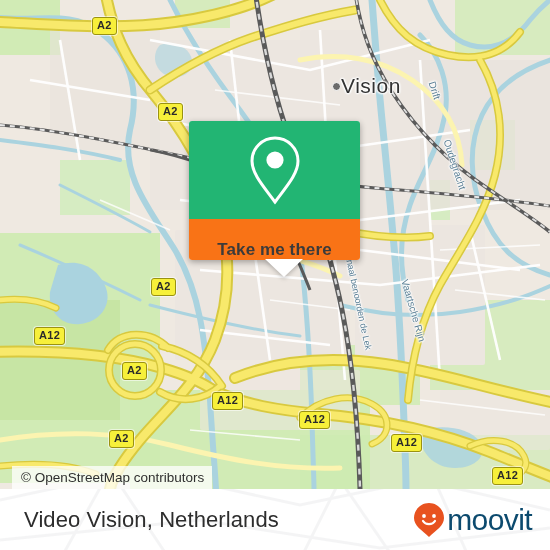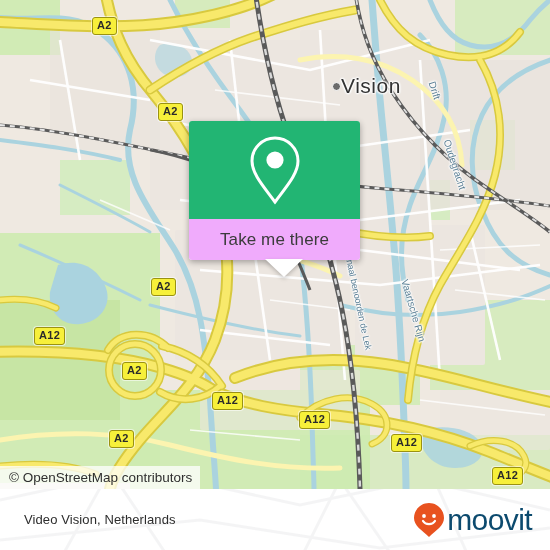--- a/index.html
+++ b/index.html
@@ -56,56 +56,56 @@
     position:absolute;left:189px;top:121px;width:171px;
     background:#fff;border-radius:3px;
     box-shadow:0 2px 6px rgba(0,0,0,.33);
     overflow:visible;
   }
   #card-top{
     height:98px;background:#22b573;border-radius:3px 3px 0 0;
     display:flex;align-items:center;justify-content:center;
   }
   #card-foot{
-    height:41px;background:#f0abfc;border-radius:0 0 3px 3px;
-    display:flex;align-items:center;justify-content:center;
+    height:41px;background:#f97316;border-radius:0 0 3px 3px;
+    display:flex;align-items:flex-end;justify-content:center;font-weight:bold;
   }
   #card-foot span{
     font-size:17px;color:#3b3b3b;letter-spacing:.1px;
     font-family:"Liberation Sans",sans-serif;
   }
   #card-tail{
     position:absolute;left:76px;bottom:-17px;width:0;height:0;
     border-left:19px solid transparent;border-right:19px solid transparent;
     border-top:18px solid #fff;
     filter:drop-shadow(0 2px 2px rgba(0,0,0,.22));
   }
 
   
   #attrib{
-    position:absolute;left:0;top:466px;
+    position:absolute;left:12px;top:466px;
     background:rgba(255,255,255,.76);
     padding:4px 8px 4px 9px;
     font-size:13.5px;color:#2f2f2f;
     font-family:"Liberation Sans",sans-serif;
     white-space:nowrap;
   }
 
   
   #footer{
     position:absolute;left:0;top:489px;width:550px;height:61px;
     background:#fff;overflow:hidden;
   }
   #footer-watermark{position:absolute;left:0;top:-489px;width:550px;height:550px;opacity:.10;}
   #footer-inner{
     position:relative;height:61px;display:flex;align-items:center;
     justify-content:space-between;padding:0 18px 0 24px;box-sizing:border-box;
   }
   #place-name{
-    font-size:13px;color:#2d2d2d;letter-spacing:.1px;
+    font-size:22px;color:#2d2d2d;letter-spacing:.1px;
     font-family:"Liberation Sans",sans-serif;white-space:nowrap;
   }
   #brand{display:flex;align-items:center;gap:2px;}
   #brand-word{
     font-size:30px;color:#0c4a6e;letter-spacing:-.6px;font-weight:400;
     font-family:"Liberation Sans",sans-serif;line-height:1;
   }
 </style>
 </head>
 <body>

